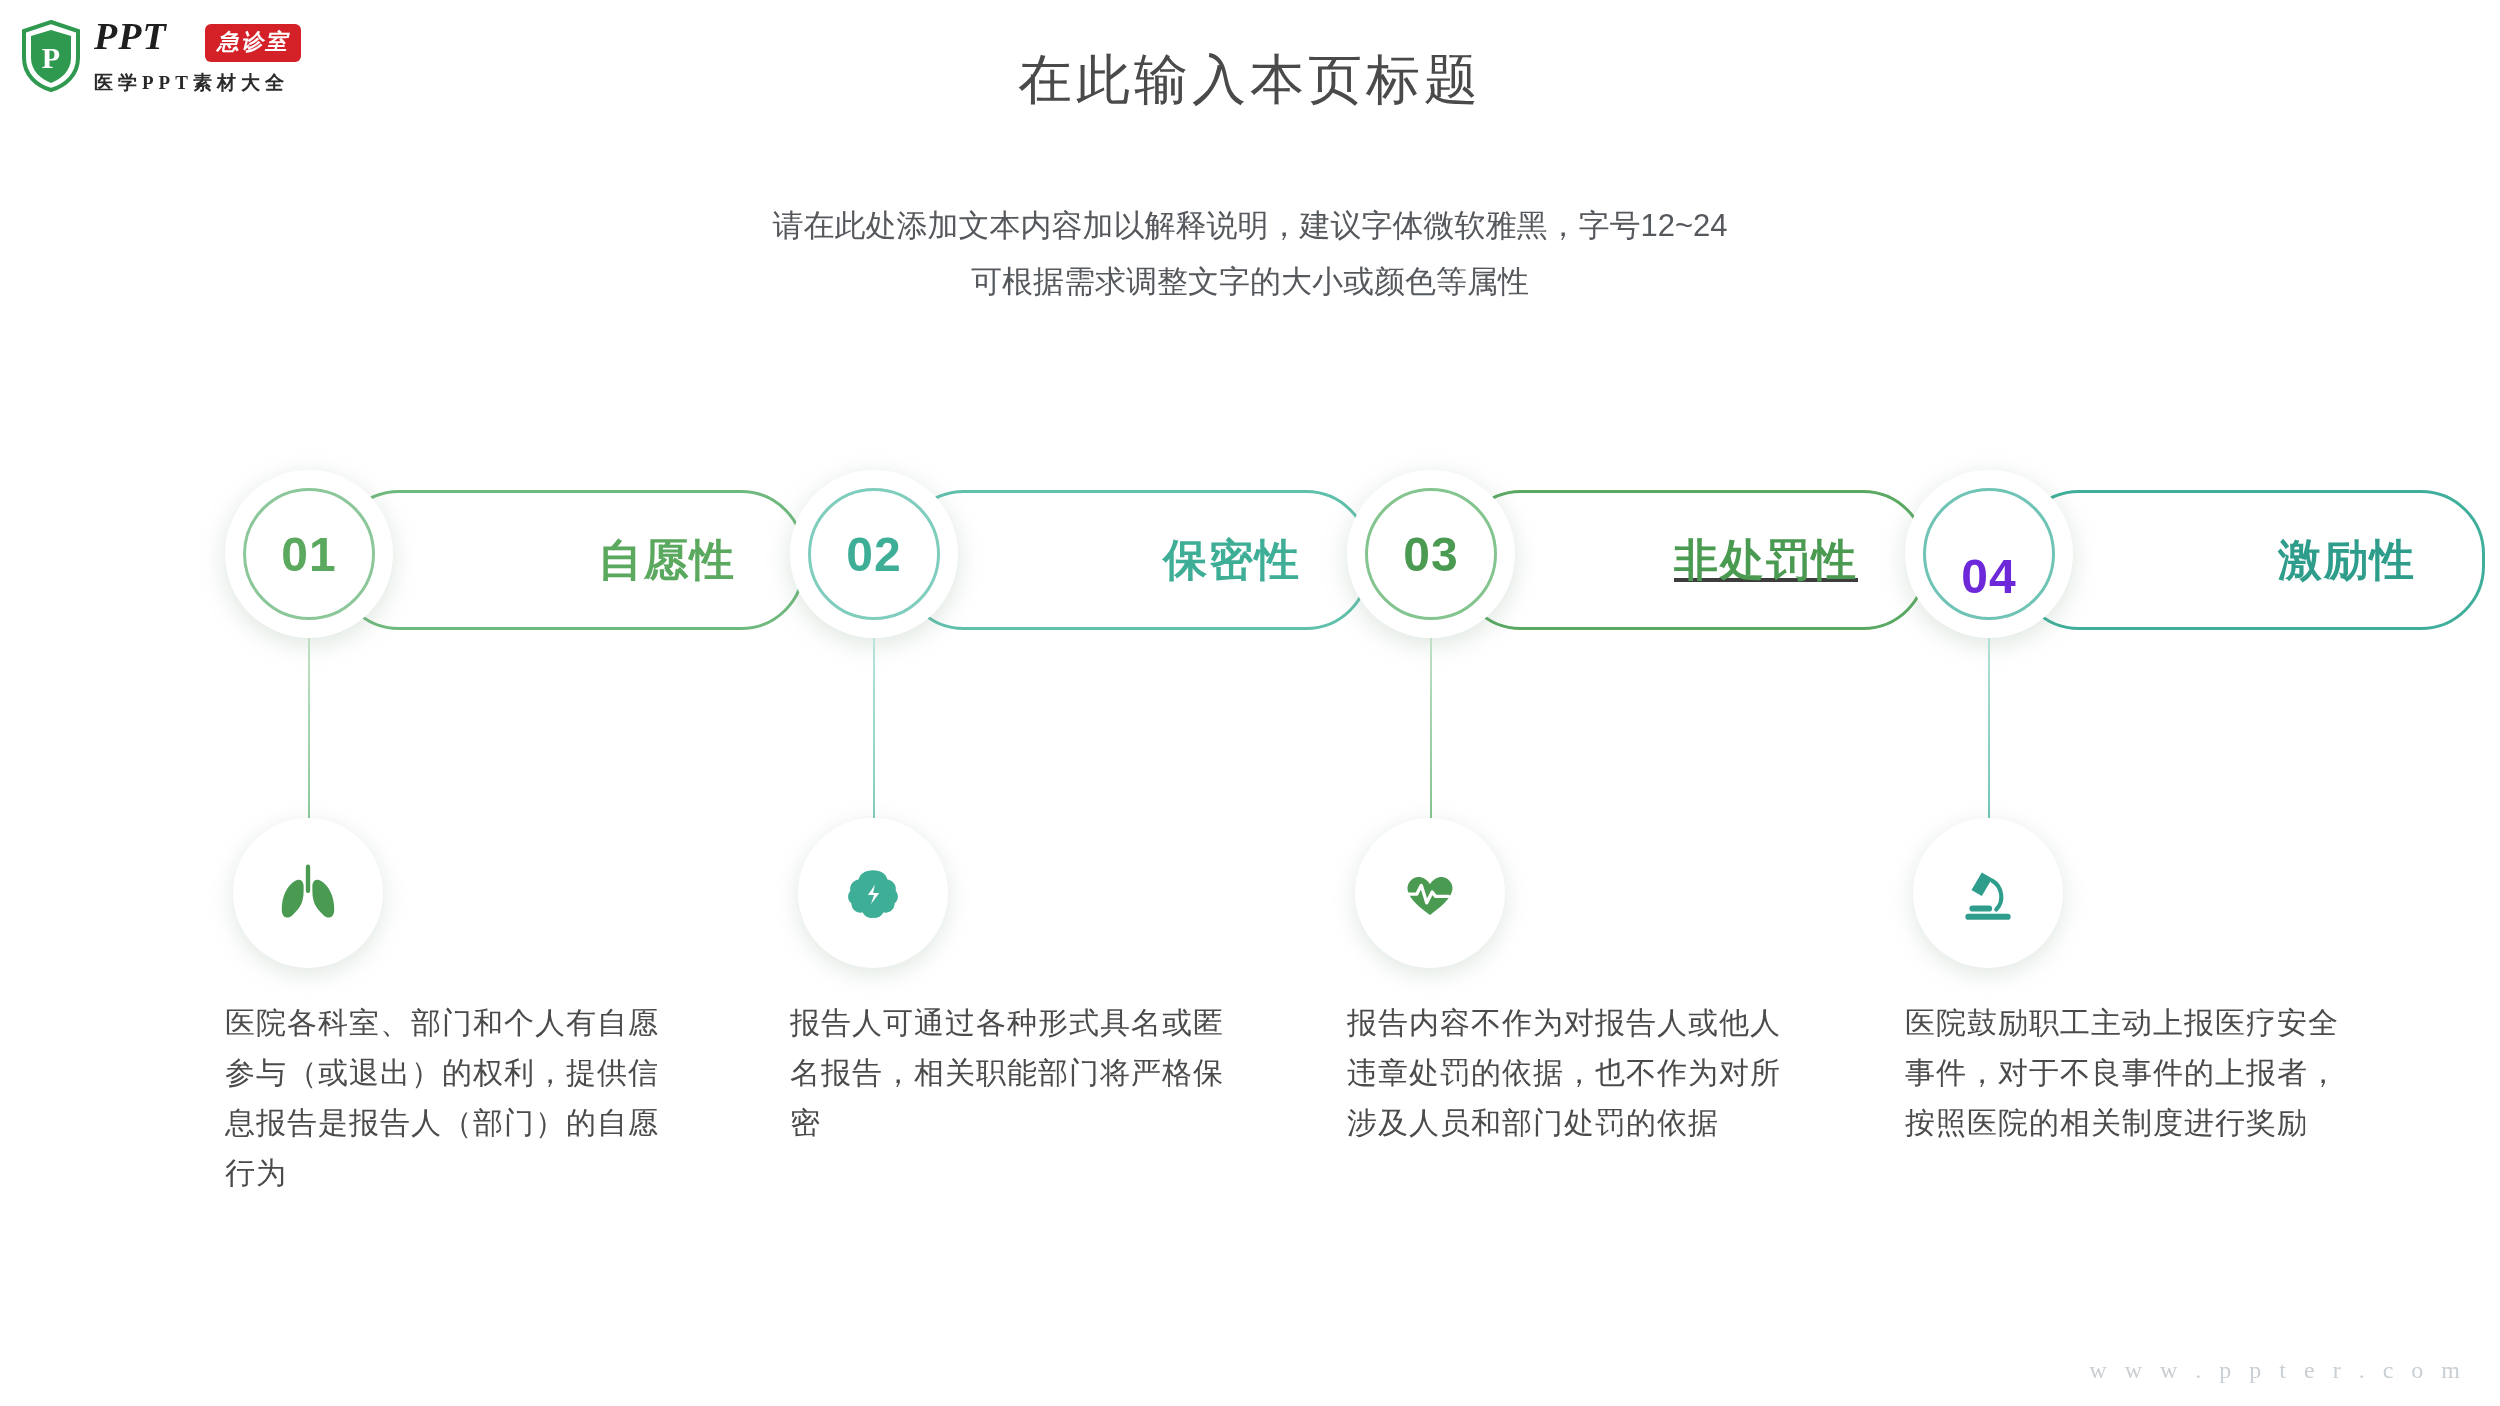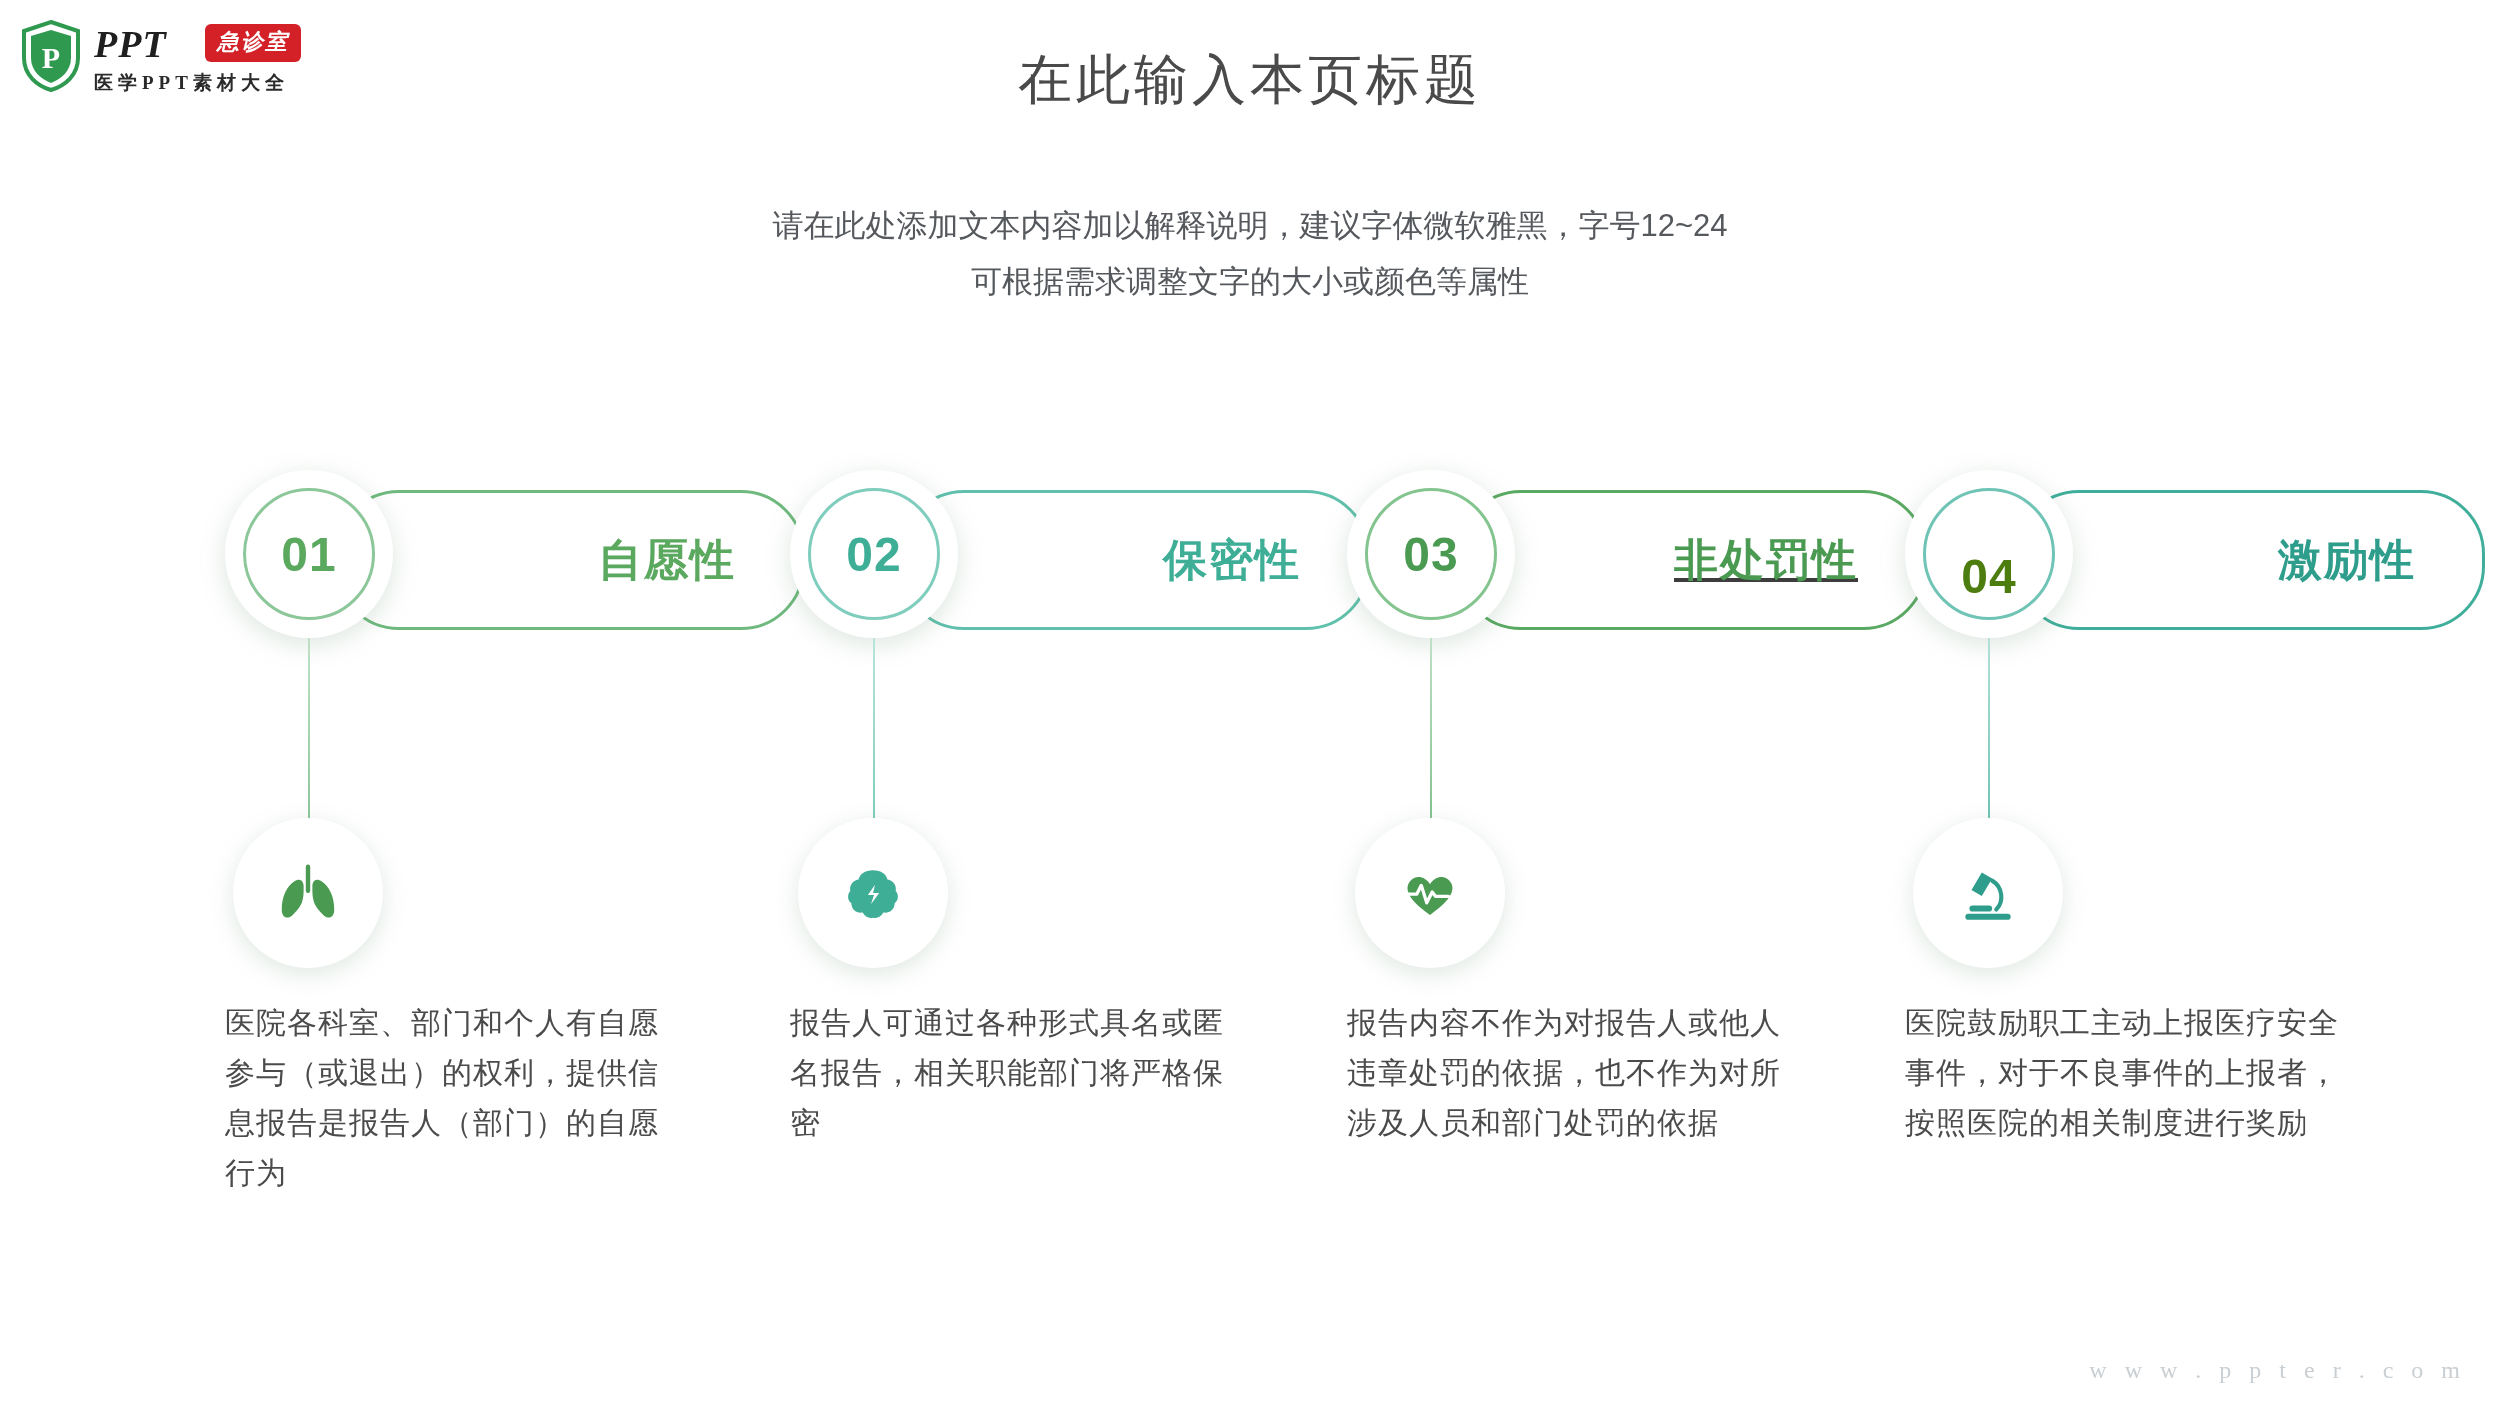--- a/index.html
+++ b/index.html
@@ -28,21 +28,21 @@
     position: absolute;
     left: 0px;
     top: 6px;
     width: 62px;
     height: 72px;
   }
   .logo-shield svg { display: block; }
   .logo-ppt {
     position: absolute;
     left: 74px;
-    top: 8px;
+    top: 0;
     font-size: 38px;
     font-weight: bold;
     font-style: italic;
     letter-spacing: 1px;
     color: #1f1f1f;
     font-family: "Liberation Serif", serif;
   }
   .logo-badge {
     position: absolute;
     left: 185px;
@@ -286,21 +286,21 @@
     </div>
     <div class="desc">报告内容不作为对报告人或他人违章处罚的依据，也不作为对所涉及人员和部门处罚的依据</div>
   </div>
 
   <div class="col" id="col-4">
     <div class="pill" style="border-color:#3fae9b;">
       <span class="pill-label" style="color:#2e9d8b;">激励性</span>
     </div>
     <div class="numcircle">
       <div class="numcircle-inner" style="border-color:#6fc4b5;">
-        <span class="num" style="color:#4d7c0f;margin-top:45px;">04</span>
+        <span class="num" style="color:#6d28d9;margin-top:45px;">04</span>
       </div>
     </div>
     <div class="connector" style="background:linear-gradient(to bottom,#b2e0d6,#6fc4b5);"></div>
     <div class="iconcircle">
       <svg width="66" height="66" viewBox="0 0 64 64">
         <path d="M26 12 l10 6 l-10 17 l-10 -6 z" fill="#2e9d8b"></path>
         <path d="M36 20 c10 6 12 20 4 28" stroke="#2e9d8b" stroke-width="4" fill="none" stroke-linecap="round"></path>
         <rect x="14" y="44" width="22" height="6" rx="3" fill="#2e9d8b"></rect>
         <rect x="10" y="52" width="44" height="6" rx="3" fill="#2e9d8b"></rect>
       </svg>

